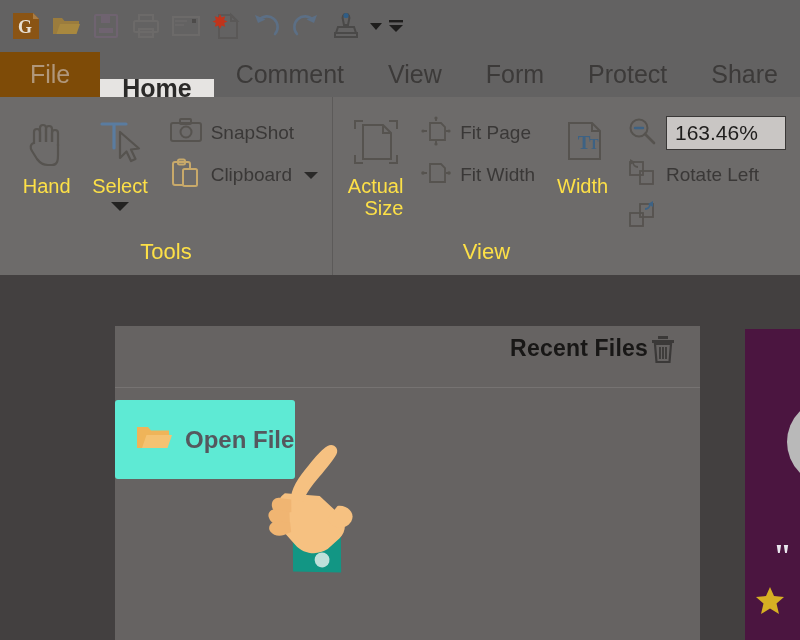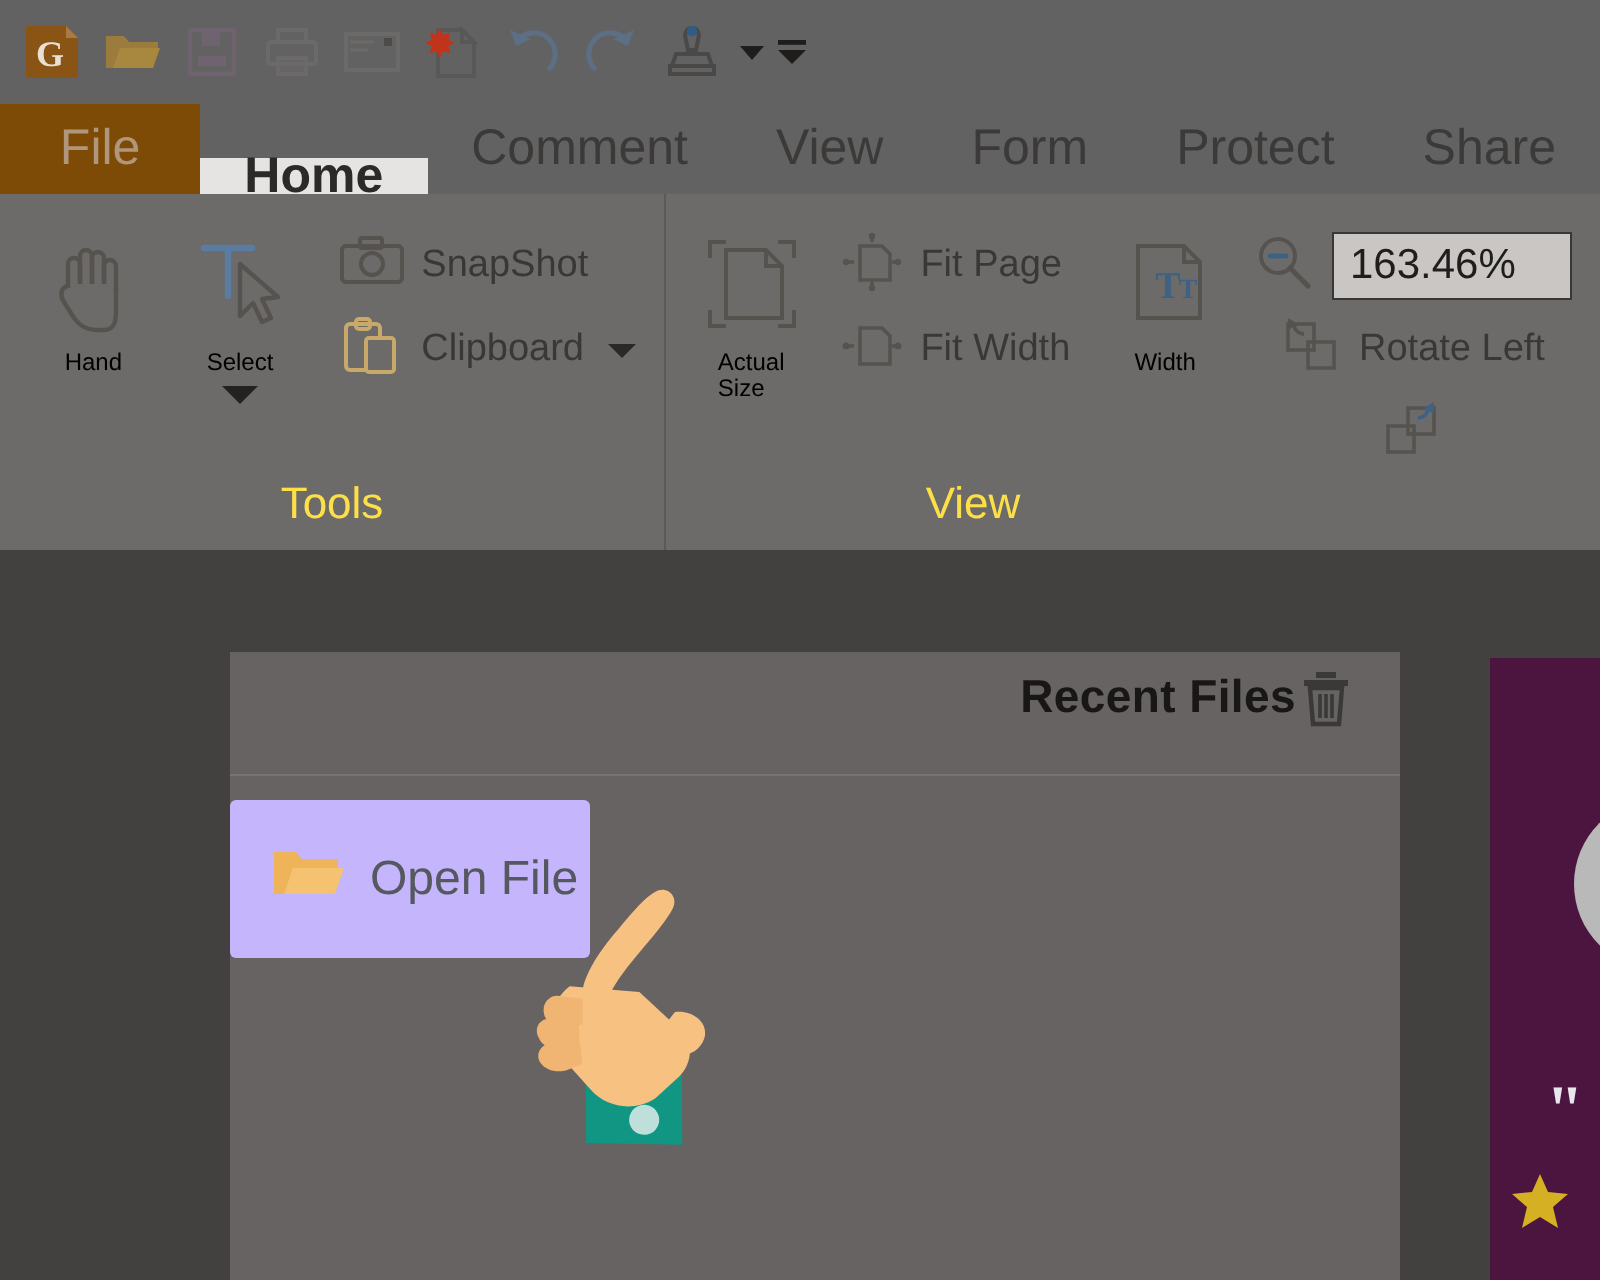--- a/index.html
+++ b/index.html
@@ -109,23 +109,23 @@
   
   .bigbtn {
     width: 86px;
     display: flex;
     flex-direction: column;
     align-items: center;
     padding-top: 6px;
   }
   .bigbtn .ico { height: 62px; display: flex; align-items: center; justify-content: center; }
   .bigbtn .lbl {
-    font-size: 12px;
-    color: #000000;
-    text-align: left;
+    font-size: 20px;
+    color: #fde047;
+    text-align: right;
     line-height: 1.12;
     margin-top: 2px;
   }
   .caret-dn {
     width: 0; height: 0;
     border-left: 9px solid transparent;
     border-right: 9px solid transparent;
     border-top: 9px solid #232221;
     margin-top: 5px;
   }
@@ -205,27 +205,28 @@
     font-weight: bold;
     color: #181716;
     letter-spacing: 0.2px;
   }
   .trash-btn { width: 30px; height: 34px; display: flex; align-items: center; justify-content: center; }
 
   .openfile-card {
     position: absolute;
     left: 115px; top: 400px;
     width: 180px; height: 79px;
-    background: #c4b5fd;
+    background: #5eead4;
     border-radius: 3px;
     display: flex;
     align-items: center;
     gap: 12px;
     padding-left: 20px;
     box-sizing: border-box;
+    font-weight: bold;
   }
   .openfile-label {
     font-size: 24px;
     color: #55585e;
   }
 
   
   .promo-card {
     position: absolute;
     left: 745px; top: 329px;
@@ -486,21 +487,21 @@
               <svg width="54" height="54" viewBox="0 0 54 54">
                 <path d="M13 8 H36 L44 16 V44 H13 Z" fill="none" stroke="#56534f" stroke-width="2"></path>
                 <path d="M36 8 L36 16 L44 16" fill="none" stroke="#56534f" stroke-width="2"></path>
                 <text x="28" y="34" font-family="Liberation Serif, serif" font-size="19" font-weight="bold" fill="#3d6284" text-anchor="middle">T</text>
                 <text x="38" y="34" font-family="Liberation Serif, serif" font-size="14" font-weight="bold" fill="#3d6284" text-anchor="middle">T</text>
               </svg>
             </div>
             <div class="lbl">Width</div>
           </div>
 
-          <div class="smallcol" style="margin-left:6px;align-items:center;">
+          <div class="smallcol" style="margin-left:6px;">
             <div class="zoombox">
               <span>
                 <svg width="32" height="30" viewBox="0 0 32 30">
                   <circle cx="13" cy="12" r="8.5" fill="none" stroke="#56534f" stroke-width="2"></circle>
                   <path d="M19 18 L28 27" stroke="#56534f" stroke-width="2.6" stroke-linecap="round"></path>
                   <path d="M9 12 H17" stroke="#3d6284" stroke-width="2.4" stroke-linecap="round"></path>
                 </svg>
               </span>
               <span class="zoom-field">163.46%</span>
             </div>

